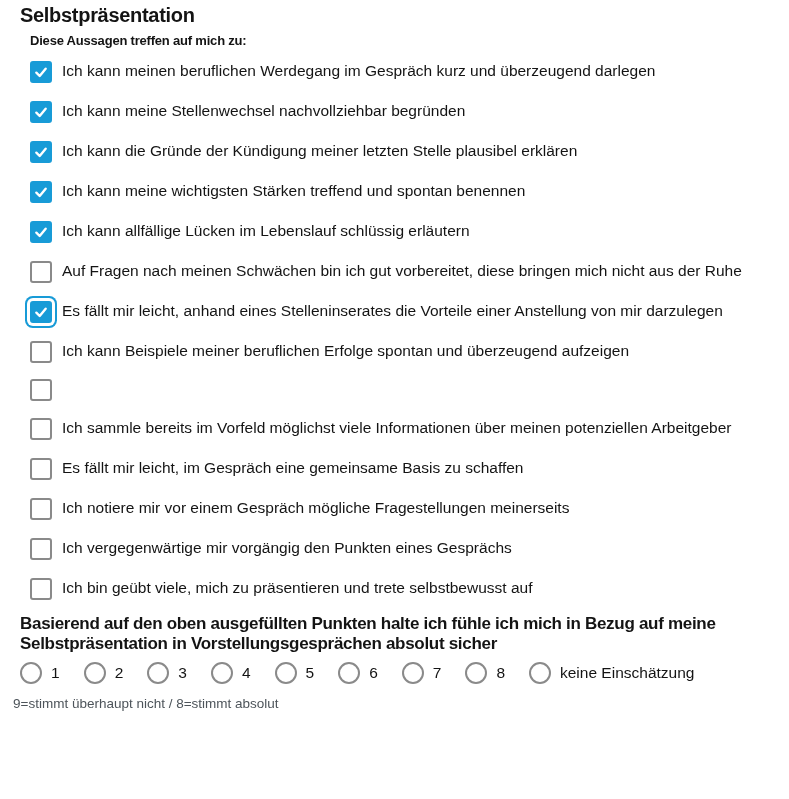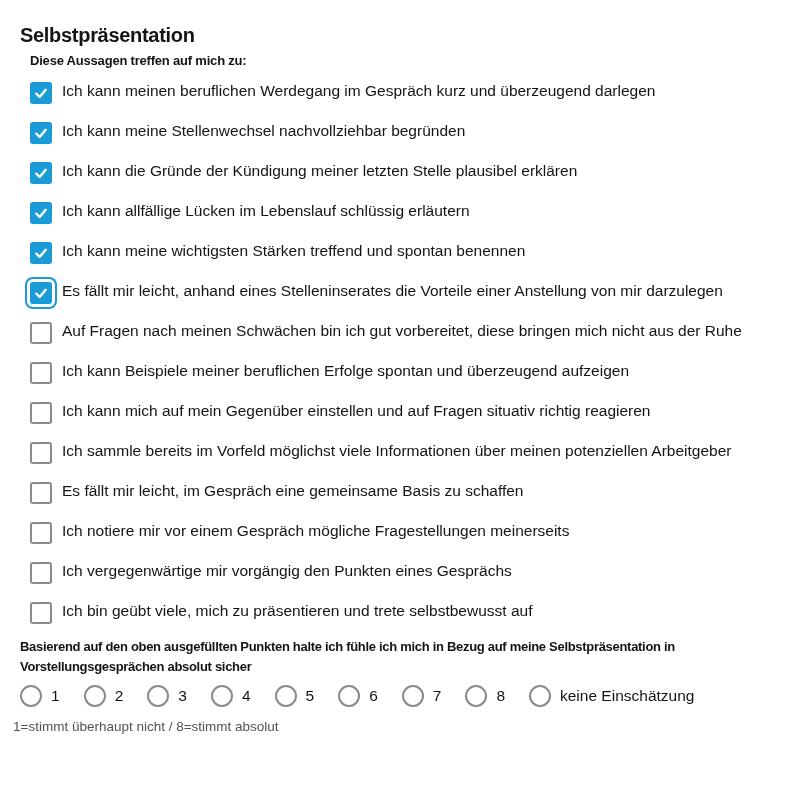--- a/index.html
+++ b/index.html
@@ -10,41 +10,41 @@
   }
   * { box-sizing: border-box; }
   html, body {
     margin: 0; padding: 0;
     width: 789px; height: 799px;
     background: #ffffff;
     overflow: hidden;
     font-family: "Liberation Sans", sans-serif;
     color: var(--text);
   }
-  .container { padding-top: 24px; }
+  .container { padding-top: 4px; }
 
   .page-title {
     font-size: 20px;
     line-height: 22px;
     font-weight: 700;
     letter-spacing: -0.3px;
     margin: 0 0 8px 20px;
   }
   .instructions {
     font-size: 13px;
     line-height: 13px;
     font-weight: 700;
     letter-spacing: -0.2px;
     margin: 0 0 10px 30px;
   }
 
   .checklist { margin-left: 30px; }
   .row {
     display: flex;
-    align-items: flex-end;
+    align-items: center;
     margin-bottom: 13px;
   }
   .checkbox {
     flex: 0 0 22px;
     width: 22px; height: 22px;
     border: 2px solid var(--cb-border);
     border-radius: 3px;
     background: #fff;
     margin: 2px 10px 0 0;
     display: flex;
@@ -63,21 +63,21 @@
   }
   .item-label {
     font-size: 15.5px;
     line-height: 27px;
     max-width: 715px;
     cursor: default;
   }
 
   .rating { margin-left: 20px; }
   .rating-question {
-    font-size: 13px;
+    font-size: 17px;
     line-height: 20px;
     font-weight: 700;
     letter-spacing: -0.3px;
     max-width: 750px;
     margin: 0 0 4px 0;
   }
   .options {
     display: flex;
     align-items: center;
     margin-top: 8px;
@@ -137,55 +137,54 @@
       </svg>
     </span>
     <span class="item-label">Ich kann die Gründe der Kündigung meiner letzten Stelle plausibel erklären</span>
   </div>
       <div class="row">
     <span class="checkbox checked">
       <svg width="16" height="16" viewBox="0 0 24 24">
         <path d="M5 13l5 5 9-11" fill="none" stroke="#ffffff" stroke-width="3.6" stroke-linecap="round" stroke-linejoin="round"></path>
       </svg>
     </span>
+    <span class="item-label">Ich kann meine wichtigsten Stärken treffend und spontan benennen</span>
+  </div>
+      <div class="row">
+    <span class="checkbox checked">
+      <svg width="16" height="16" viewBox="0 0 24 24">
+        <path d="M5 13l5 5 9-11" fill="none" stroke="#ffffff" stroke-width="3.6" stroke-linecap="round" stroke-linejoin="round"></path>
+      </svg>
+    </span>
     <span class="item-label">Ich kann allfällige Lücken im Lebenslauf schlüssig erläutern</span>
   </div>
       <div class="row">
-    <span class="checkbox checked">
-      <svg width="16" height="16" viewBox="0 0 24 24">
-        <path d="M5 13l5 5 9-11" fill="none" stroke="#ffffff" stroke-width="3.6" stroke-linecap="round" stroke-linejoin="round"></path>
-      </svg>
-    </span>
-    <span class="item-label">Ich kann meine wichtigsten Stärken treffend und spontan benennen</span>
+    <span class="checkbox">
+      
+    </span>
+    <span class="item-label">Auf Fragen nach meinen Schwächen bin ich gut vorbereitet, diese bringen mich nicht aus der Ruhe</span>
   </div>
       <div class="row">
     <span class="checkbox checked focused">
       <svg width="16" height="16" viewBox="0 0 24 24">
         <path d="M5 13l5 5 9-11" fill="none" stroke="#ffffff" stroke-width="3.6" stroke-linecap="round" stroke-linejoin="round"></path>
       </svg>
     </span>
     <span class="item-label">Es fällt mir leicht, anhand eines Stelleninserates die Vorteile einer Anstellung von mir darzulegen</span>
   </div>
       <div class="row">
     <span class="checkbox">
       
     </span>
-    <span class="item-label">Auf Fragen nach meinen Schwächen bin ich gut vorbereitet, diese bringen mich nicht aus der Ruhe</span>
-  </div>
-      <div class="row">
-    <span class="checkbox">
-      
-    </span>
     <span class="item-label">Ich kann Beispiele meiner beruflichen Erfolge spontan und überzeugend aufzeigen</span>
   </div>
       <div class="row">
     <span class="checkbox">
       
     </span>
-    <span class="item-label">Ich kann mich auf mein Gegenüber einstellen und auf Fragen situativ richtig reagieren</span>
   </div>
       <div class="row">
     <span class="checkbox">
       
     </span>
     <span class="item-label">Ich sammle bereits im Vorfeld möglichst viele Informationen über meinen potenziellen Arbeitgeber</span>
   </div>
       <div class="row">
     <span class="checkbox">
       
@@ -247,14 +246,14 @@
     <span class="radio"></span>
     <span class="option-label">8</span>
   </div>
         <div class="option">
     <span class="radio"></span>
     <span class="option-label">keine Einschätzung</span>
   </div>
       </div>
   </div>
 
-  <div class="scale-hint">1=stimmt überhaupt nicht / 8=stimmt absolut</div>
+  <div class="scale-hint">9=stimmt überhaupt nicht / 8=stimmt absolut</div>
 </div>
 
 </body></html>

